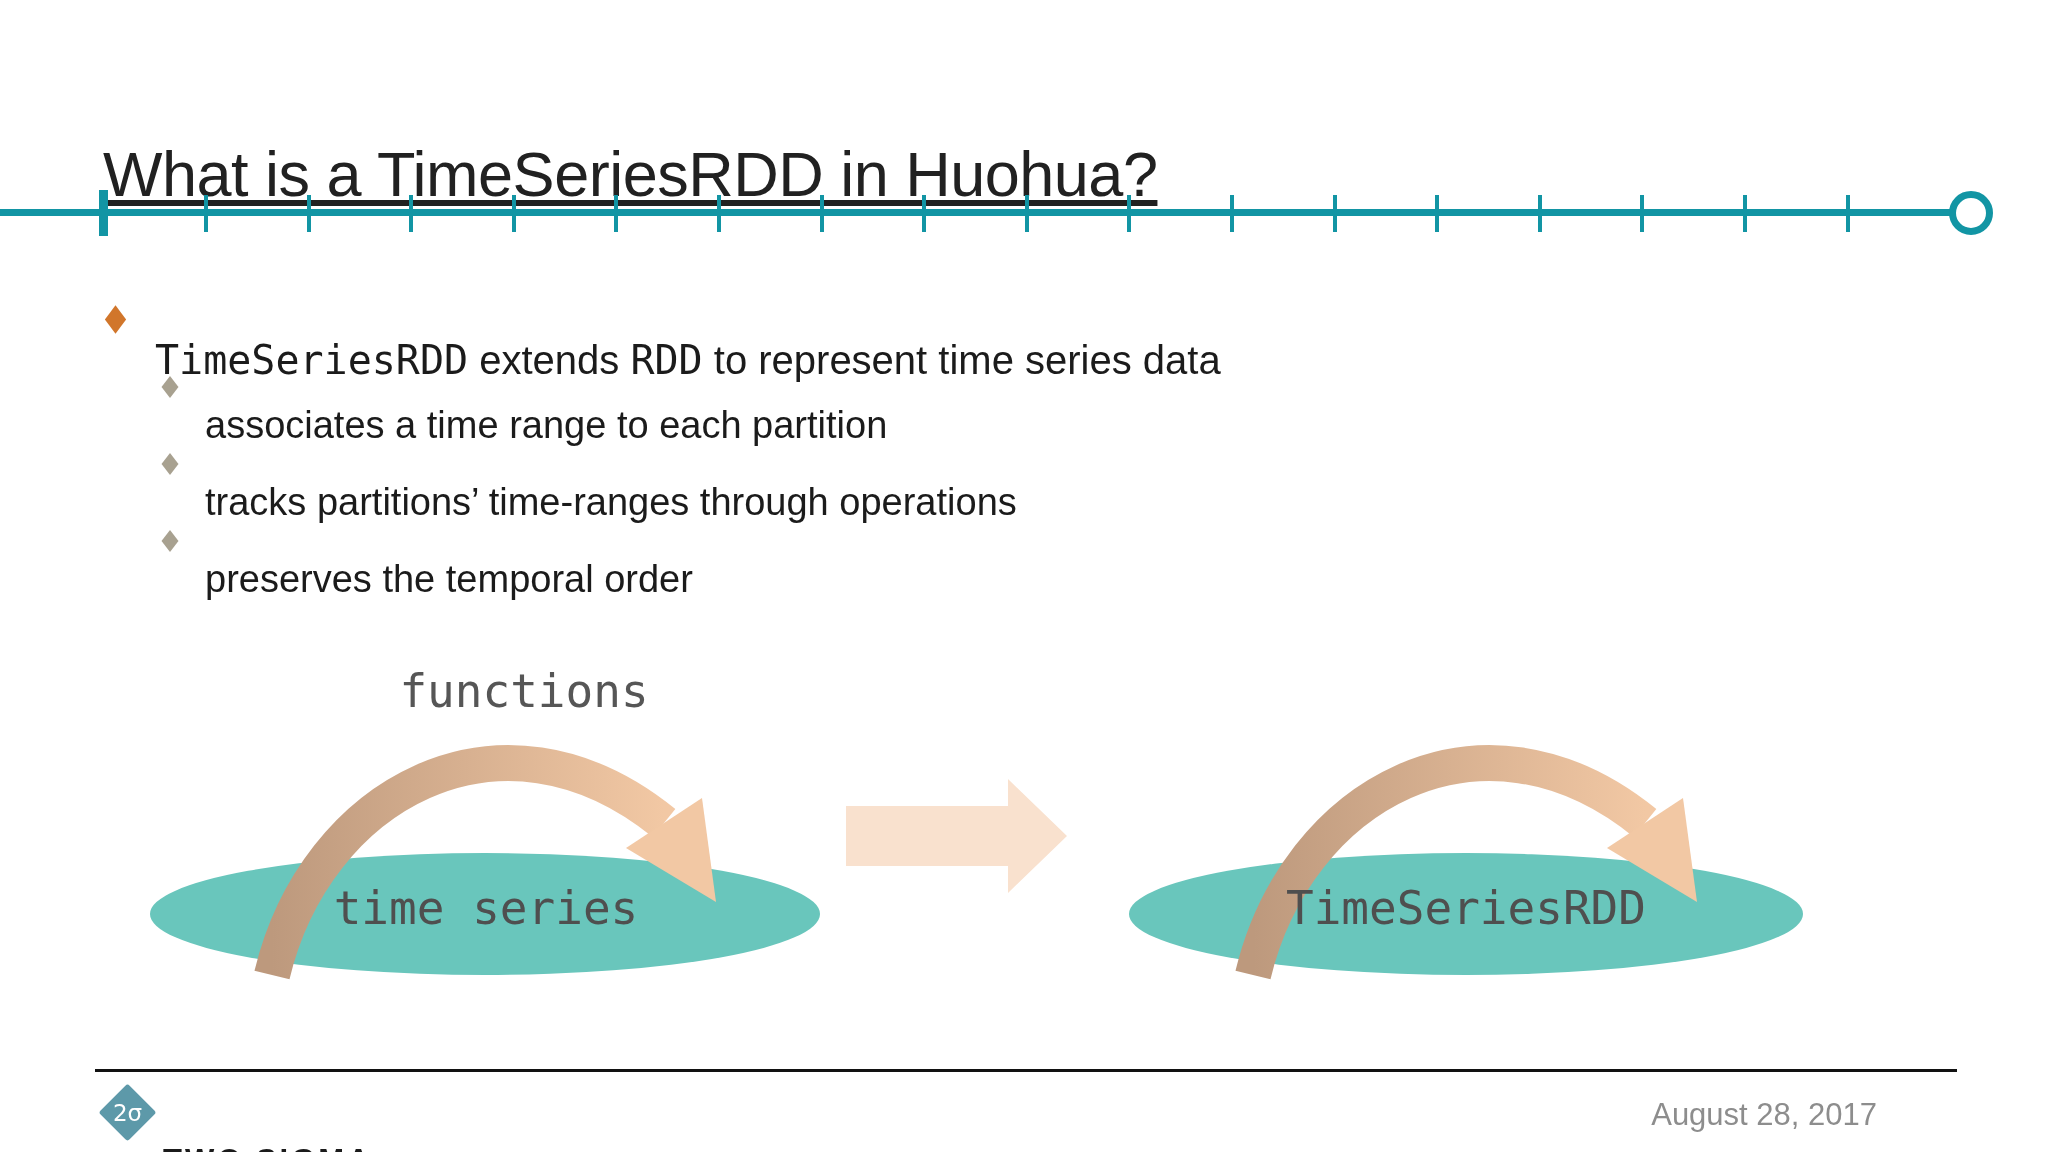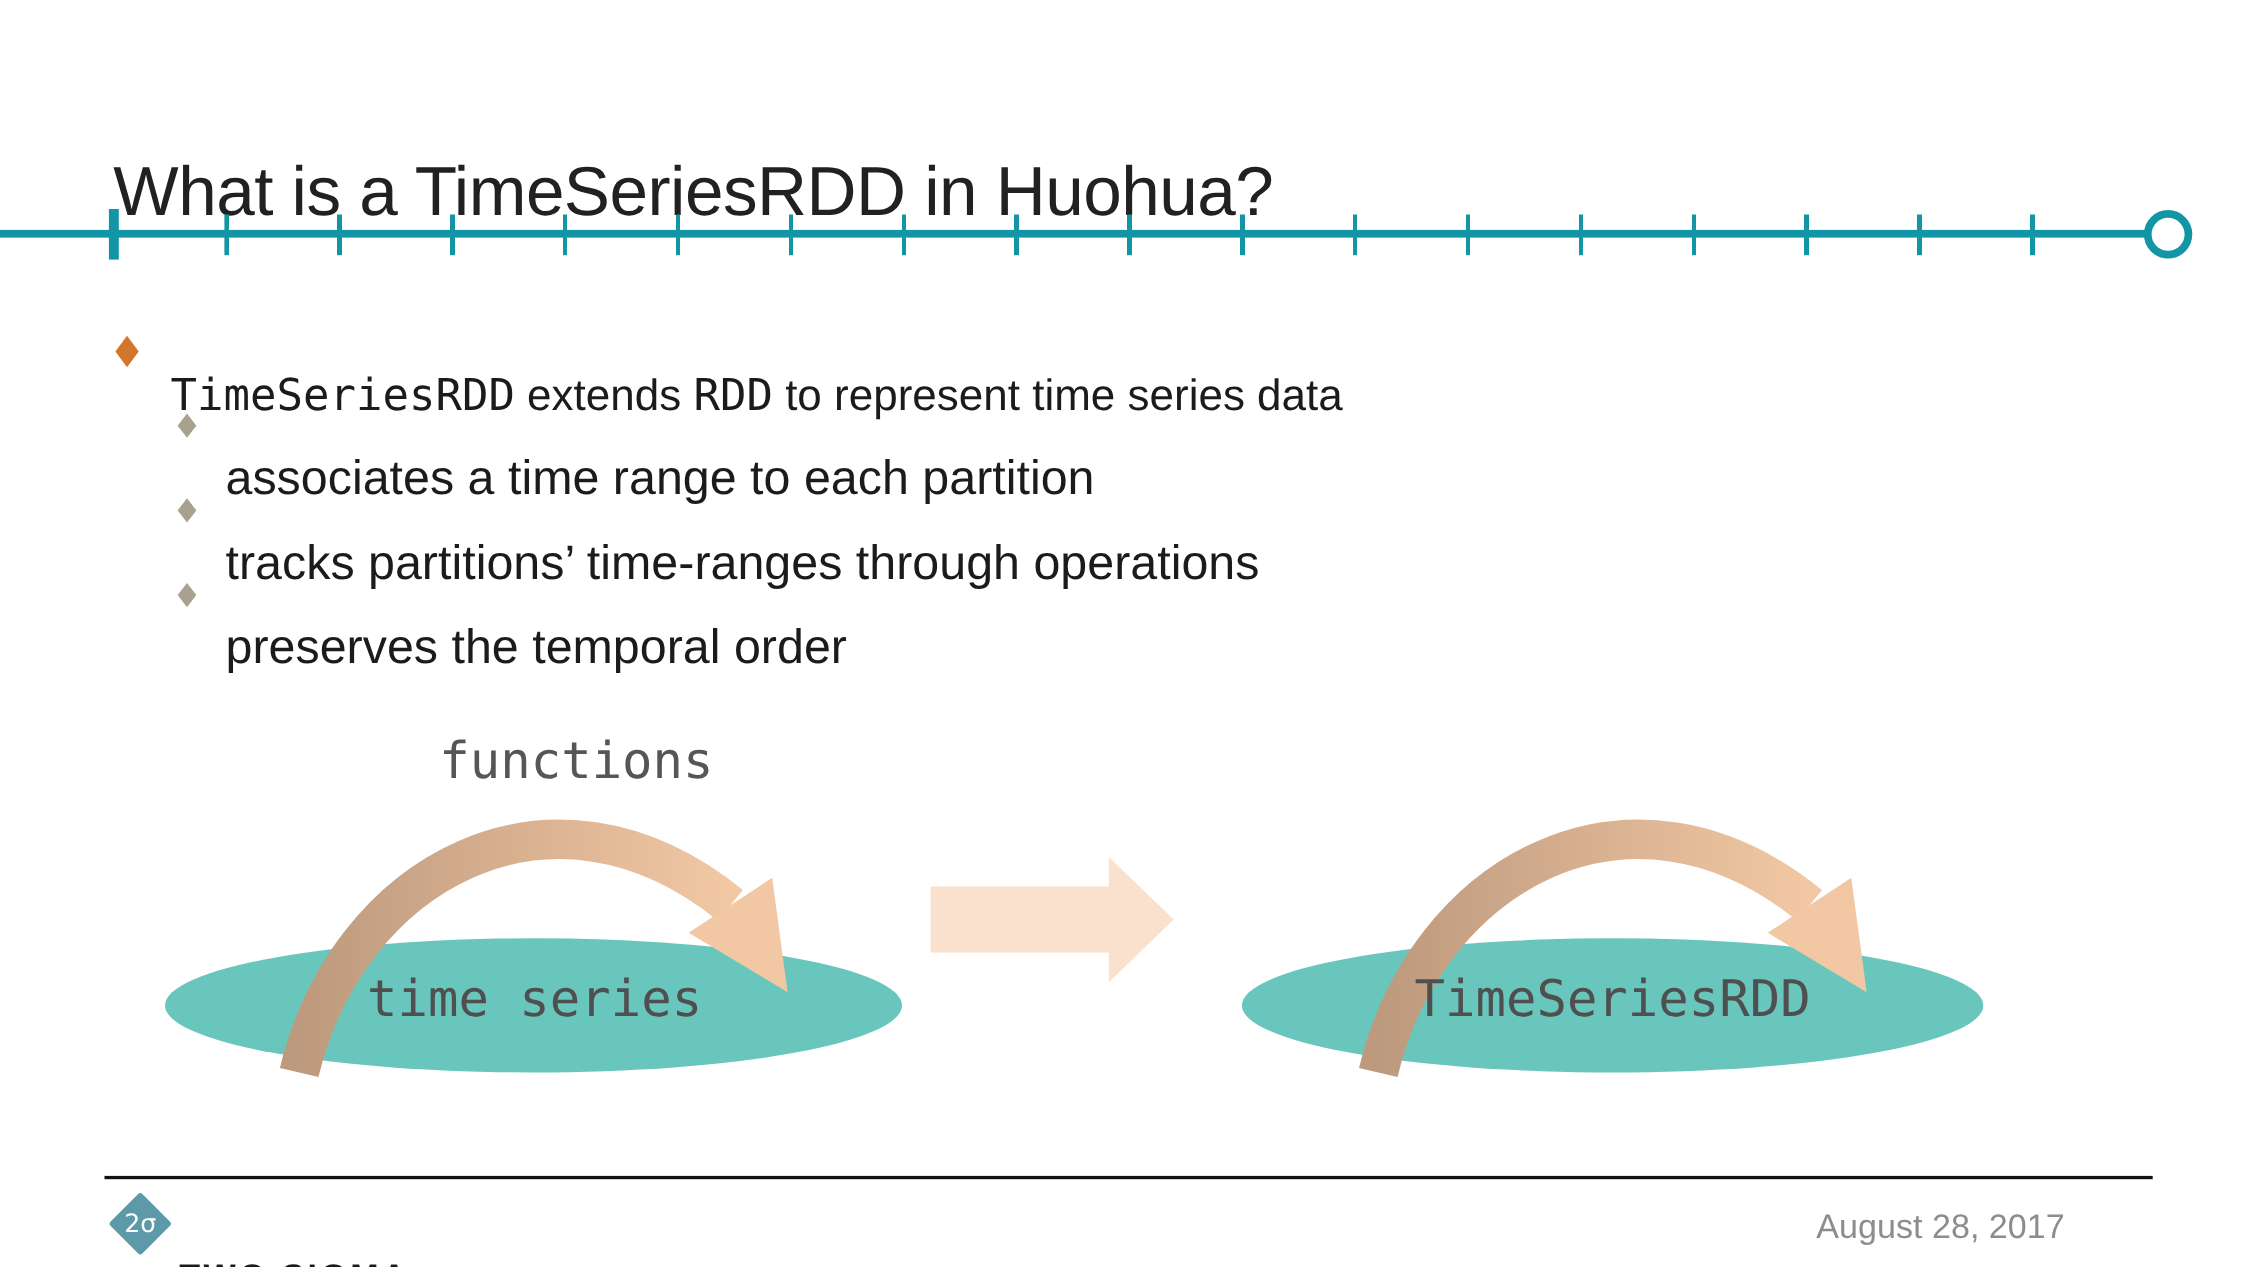--- a/index.html
+++ b/index.html
@@ -1,35 +1,35 @@
 <!DOCTYPE html>
 <html><head>
 <meta charset="utf-8">
 <style>
   html,body{margin:0;padding:0;background:#ffffff;}
   .slide{position:relative;width:2048px;height:1152px;background:#ffffff;overflow:hidden;
          font-family:"Liberation Sans",sans-serif;}
 
   
   .title{position:absolute;left:103px;top:98px;font-size:63px;line-height:1.1;
-         color:#212121;font-weight:400;letter-spacing:-0.5px;}
+         color:#212121;font-weight:400;letter-spacing:-0.5px;text-decoration:underline;}
 
   
   .tl-line{position:absolute;left:0;top:209px;width:1951px;height:7px;background:#1295a4;}
   .tl-tick-first{position:absolute;left:99px;top:190px;width:9px;height:46px;background:#1295a4;}
   .tl-ticks{position:absolute;left:204px;top:195px;width:1652px;height:37px;
             background:repeating-linear-gradient(90deg,#1295a4 0 4px,transparent 4px 102.6px);}
   .tl-circle{position:absolute;left:1949px;top:191px;width:44px;height:44px;box-sizing:border-box;
              border:7px solid #1295a4;border-radius:50%;background:#fff;}
 
   
   .brow{position:absolute;line-height:1.2;color:#1b1b1b;white-space:nowrap;}
   .b-main{left:155px;top:296px;font-size:40px;}
   .mono{font-family:"DejaVu Sans Mono",monospace;}
-  .b-sub{left:205px;font-size:44px;}
+  .b-sub{left:205px;font-size:38px;}
   .d1{position:absolute;left:108px;top:312px;width:15px;height:15px;background:#d1762b;
       transform:scale(1,1.35) rotate(45deg);}
   .d2{position:absolute;left:164px;width:12px;height:12px;background:#a8a190;
       transform:scale(1,1.3) rotate(45deg);}
 
   
   .dlabel{position:absolute;transform:translateX(-50%);font-family:"DejaVu Sans Mono",monospace;
           font-size:46px;color:#565656;white-space:nowrap;line-height:1;}
   .elabel{position:absolute;transform:translateX(-50%);font-family:"DejaVu Sans Mono",monospace;
           font-size:46px;color:#4f4f4f;white-space:nowrap;line-height:1;}

